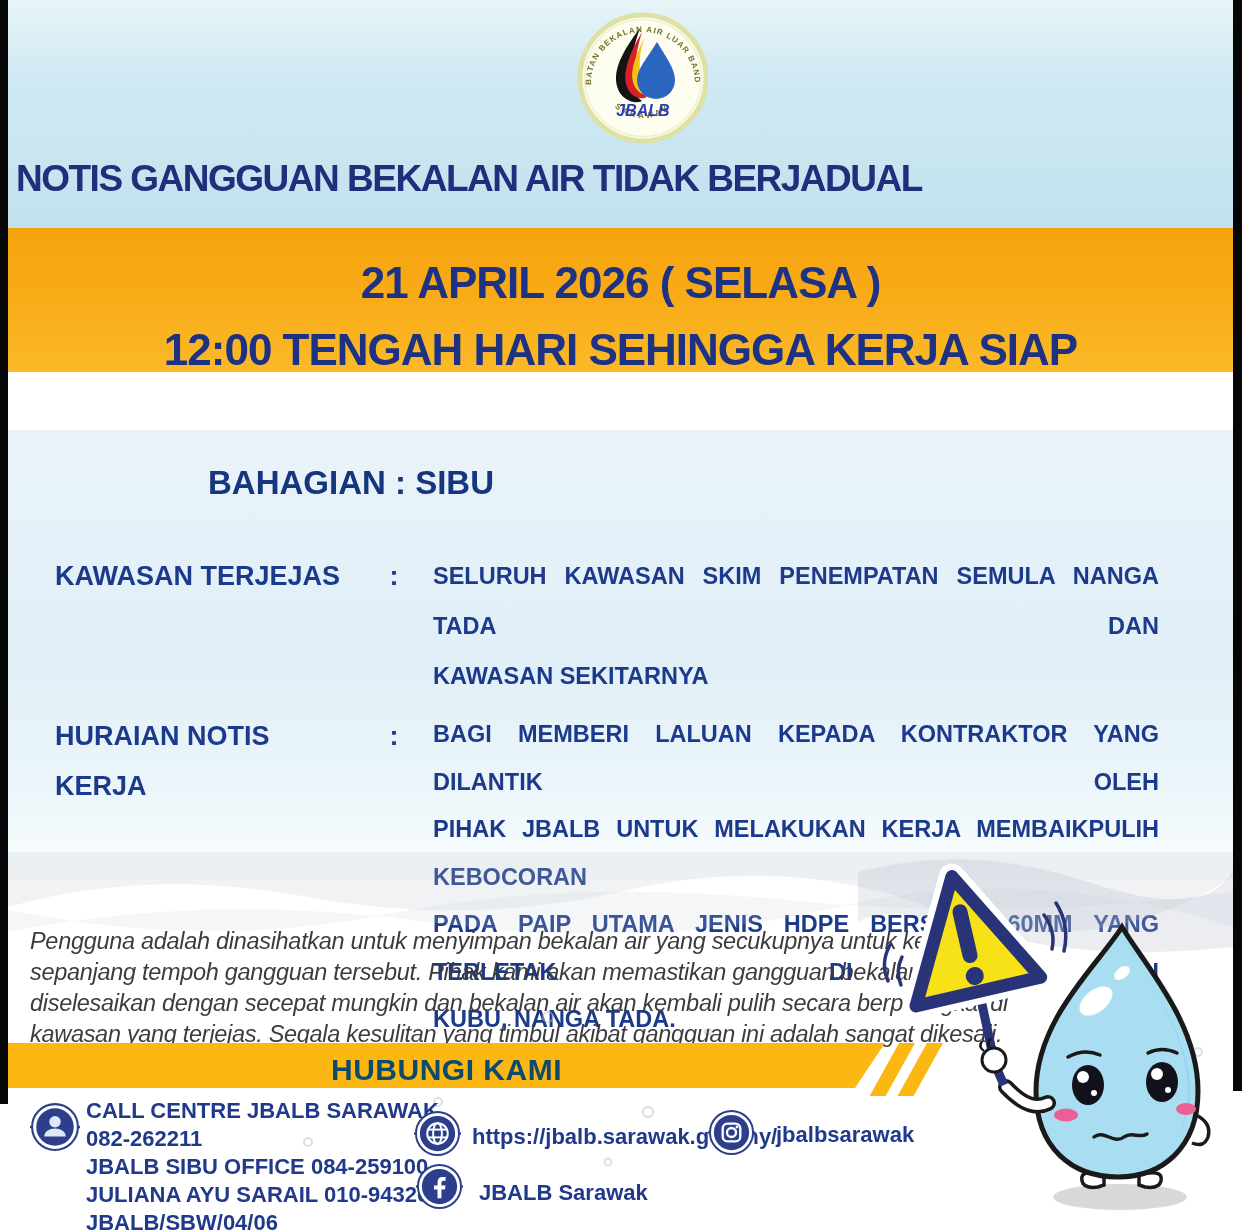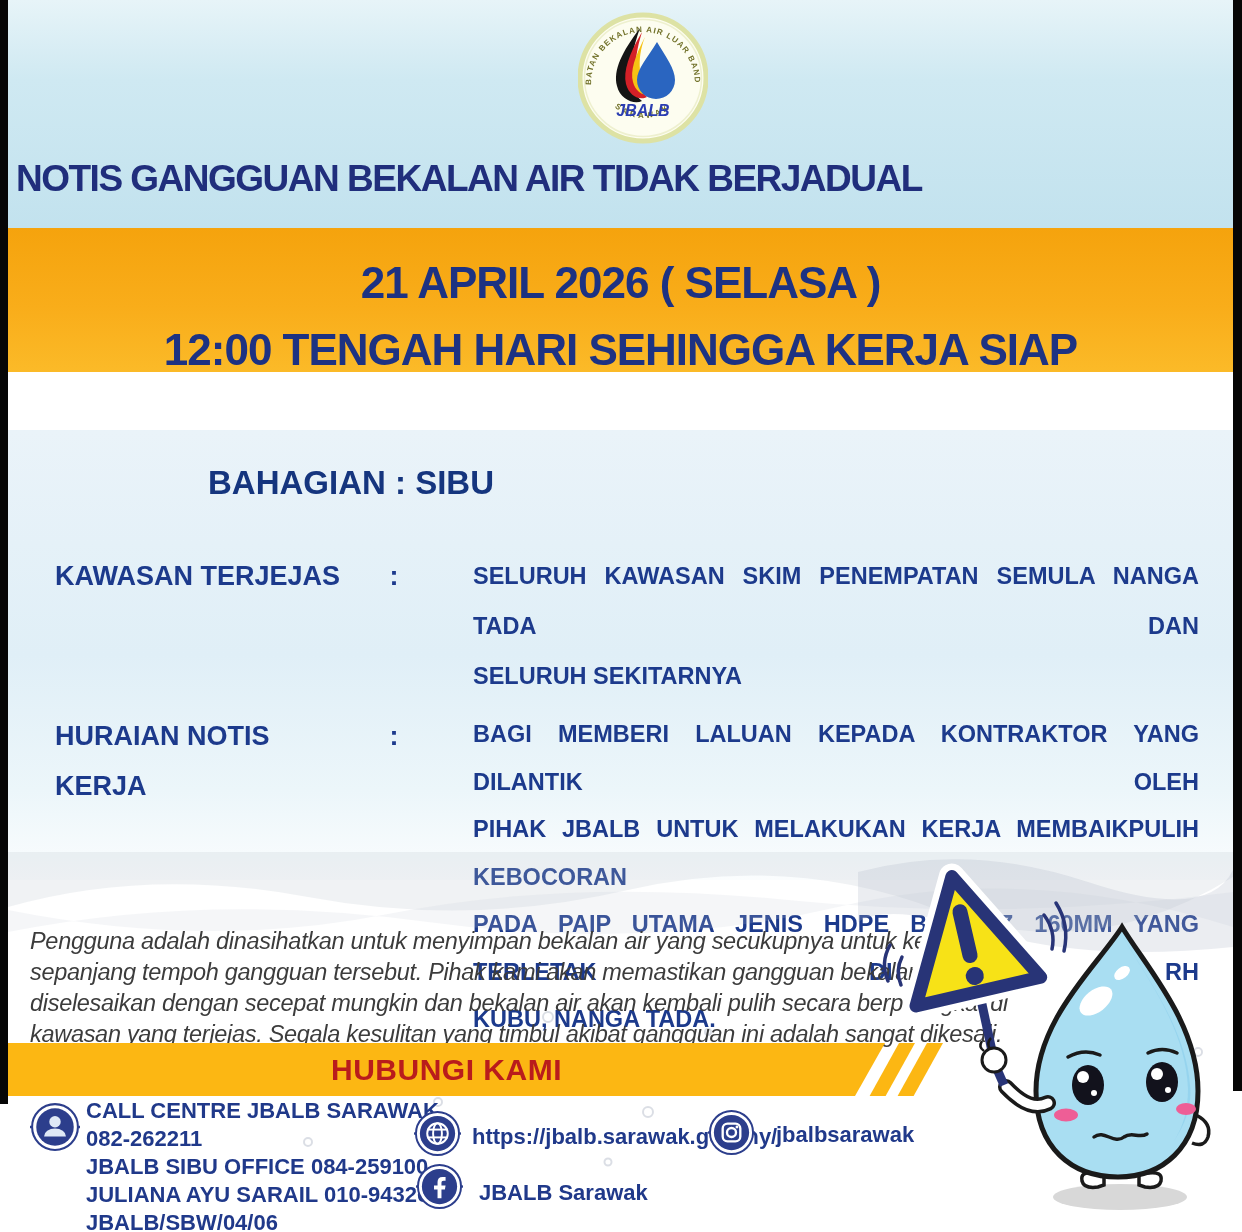--- a/index.html
+++ b/index.html
@@ -34,38 +34,38 @@
   }
   .region-row{position:absolute;left:8px;top:464px;width:1225px;height:40px;color:#15357e;font-weight:bold;font-size:33px;}
   .region-bahagian{position:absolute;left:200px;top:0;}
   .region-daerah{position:absolute;left:648px;top:-6px;}
 
   .details{position:absolute;left:8px;top:551px;width:1225px;color:#1c3a8c;}
   .detail-row{display:flex;align-items:flex-start;padding-left:47px;}
   .detail-row + .detail-row{margin-top:10px;}
   .detail-label{width:300px;font-size:27px;font-weight:bold;line-height:50px;flex:0 0 auto;}
   .detail-colon{width:78px;text-align:center;font-size:27px;font-weight:bold;line-height:50px;flex:0 0 auto;}
-  .detail-lines{width:726px;font-size:23.5px;font-weight:bold;margin-left:40px;}
+  .detail-lines{width:726px;font-size:23.5px;font-weight:bold;}
   .row1 .dline{line-height:50px;}
   .row2 .dline{line-height:47.5px;}
   .dline.just{text-align:justify;text-align-last:justify;}
 
   .water-art{position:absolute;left:8px;top:852px;width:1225px;height:340px;pointer-events:none;}
 
   .advisory{
     position:absolute;left:30px;top:926px;width:895px;
     color:#3c3c3c;font-style:italic;font-size:23.5px;line-height:31px;font-weight:500;letter-spacing:-0.3px;
   }
   .advisory .aline{white-space:nowrap;}
 
   .contact-banner{
-    position:absolute;left:8px;top:1043px;width:877px;height:53px;
+    position:absolute;left:8px;top:1043px;width:877px;height:45px;
     background:#fcb713;
     clip-path:polygon(0 0,100% 0,calc(100% - 30px) 100%,0 100%);
-    text-align:center;line-height:53px;font-size:30px;font-weight:bold;color:#b91c1c;letter-spacing:0.5px;
+    text-align:center;line-height:53px;font-size:30px;font-weight:bold;color:#0c4a6e;letter-spacing:0.5px;
   }
   .stripe{position:absolute;top:1043px;width:16px;height:53px;background:#fcb713;transform:skewX(-29deg);transform-origin:top left;}
   #stripe-1{left:899px;}
   #stripe-2{left:927px;}
 
   .icon-badge{position:absolute;}
   .contact-text{position:absolute;color:#20398a;font-weight:bold;}
   .cc-lines{left:86px;top:1097px;font-size:22px;line-height:28px;}
   .website-label{left:472px;top:1124px;font-size:22px;}
   .facebook-label{left:479px;top:1180px;font-size:22px;}
@@ -120,21 +120,21 @@
   <div class="region-row">
     <span class="region-bahagian">BAHAGIAN : SIBU</span>
   </div>
 
   <div class="details">
     <div class="detail-row row1">
       <div class="detail-label">KAWASAN TERJEJAS</div>
       <div class="detail-colon">:</div>
       <div class="detail-lines">
         <div class="dline just">SELURUH KAWASAN SKIM PENEMPATAN SEMULA NANGA TADA DAN</div>
-        <div class="dline">SELURUH SEKITARNYA</div>
+        <div class="dline">KAWASAN SEKITARNYA</div>
       </div>
     </div>
     <div class="detail-row row2">
       <div class="detail-label">HURAIAN NOTIS KERJA</div>
       <div class="detail-colon">:</div>
       <div class="detail-lines">
         <div class="dline just">BAGI MEMBERI LALUAN KEPADA KONTRAKTOR YANG DILANTIK OLEH</div>
         <div class="dline just">PIHAK JBALB UNTUK MELAKUKAN KERJA MEMBAIKPULIH KEBOCORAN</div>
         <div class="dline just">PADA PAIP UTAMA JENIS HDPE BERSAIZ 160MM YANG TERLETAK DI RH</div>
         <div class="dline">KUBU, NANGA TADA.</div>

